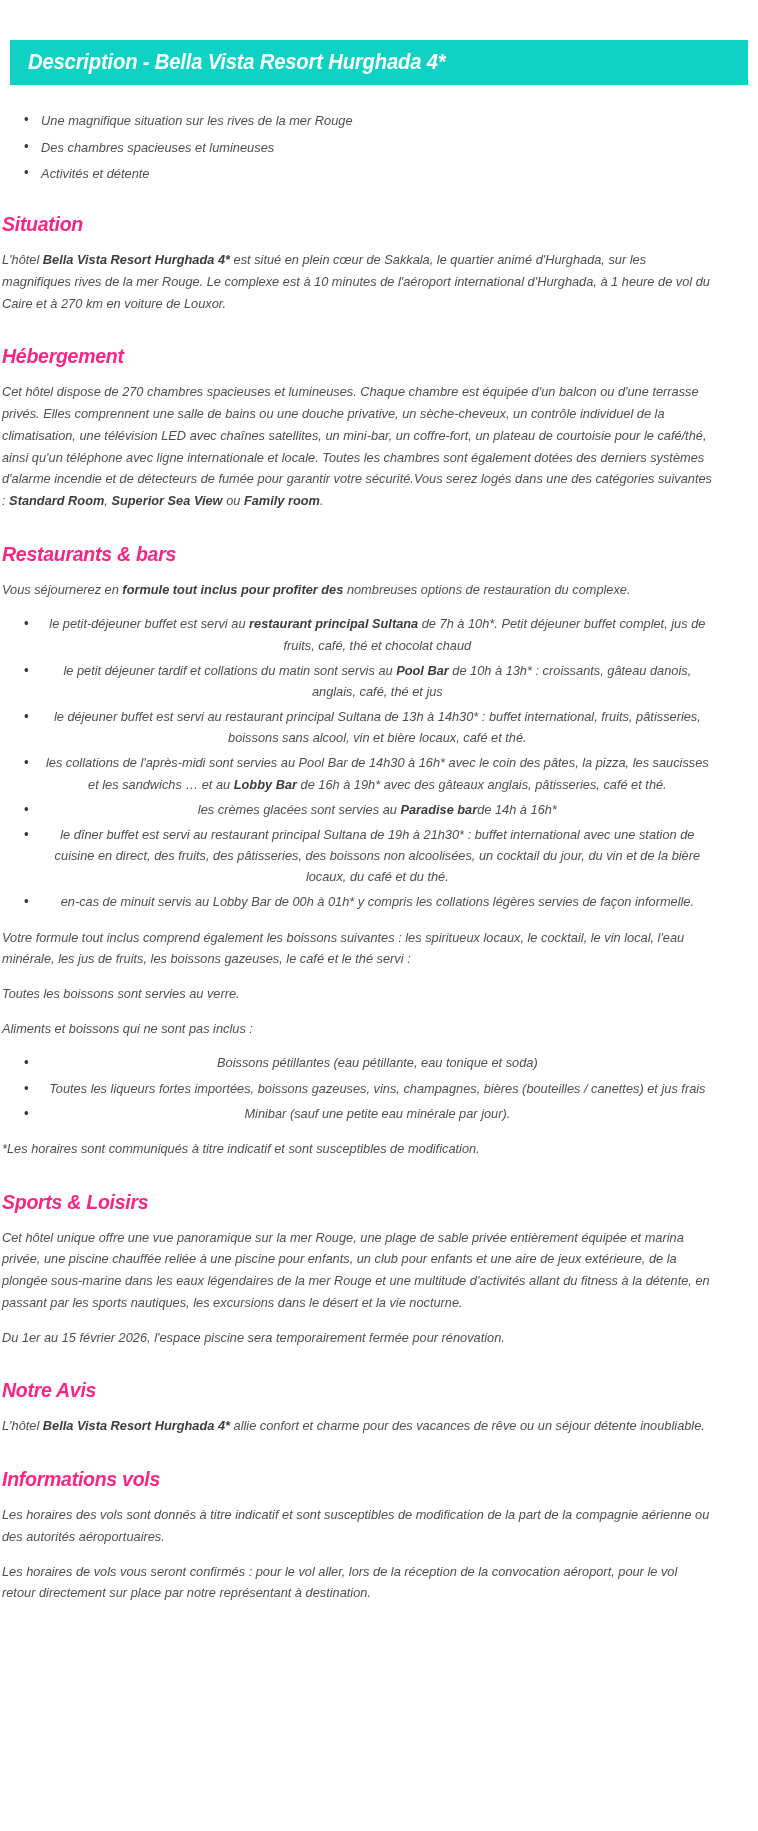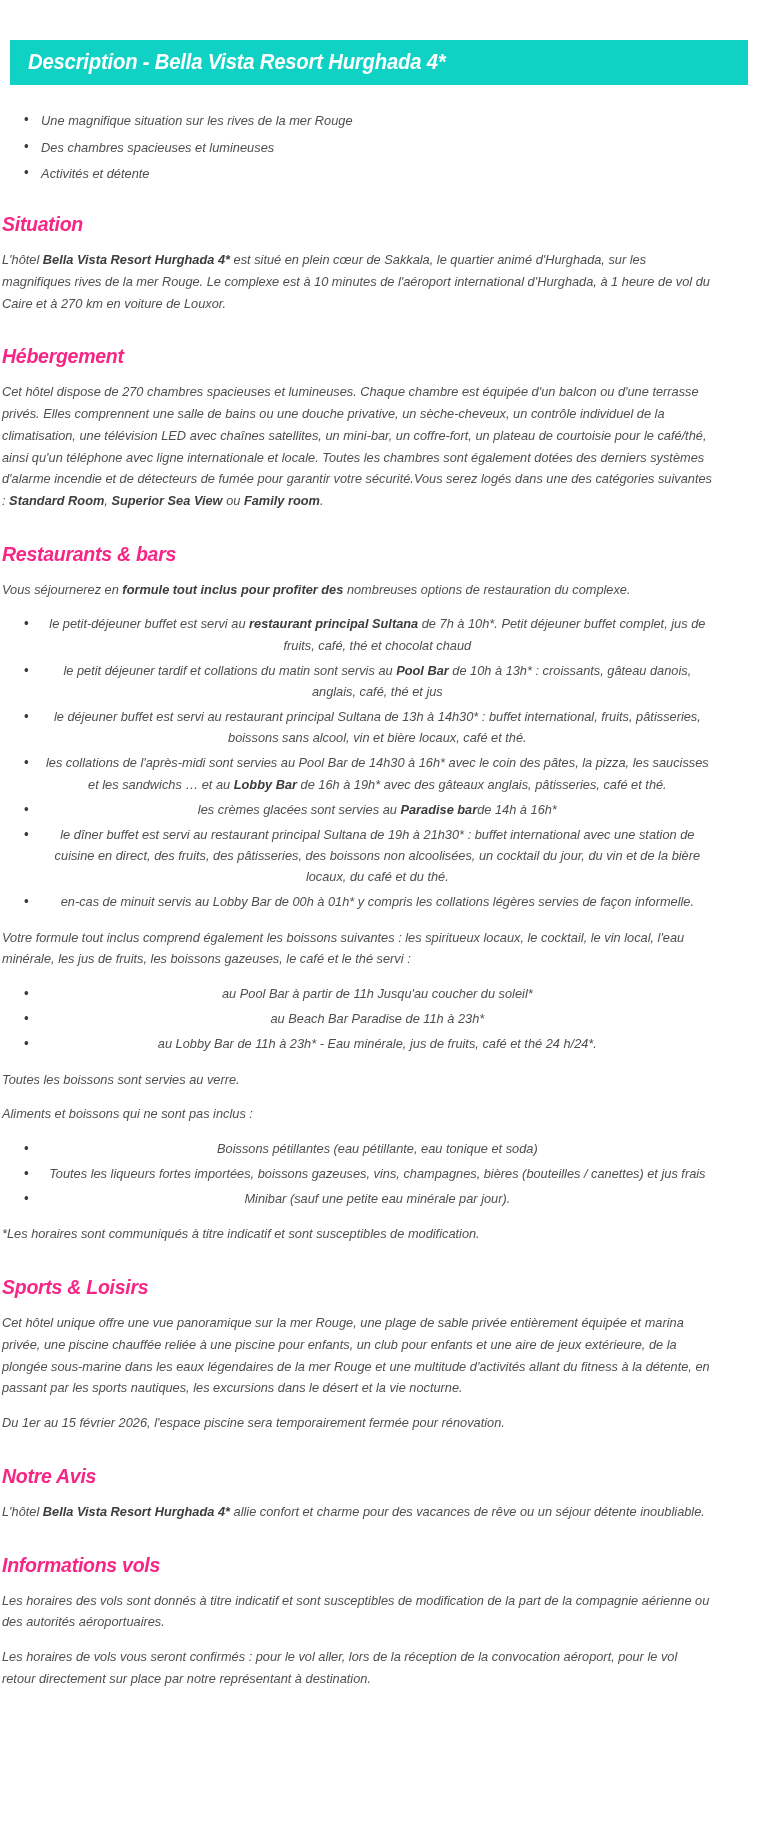--- a/index.html
+++ b/index.html
@@ -149,25 +149,20 @@
       <li><span>le petit déjeuner tardif et collations du matin sont servis au </span><b>Pool Bar</b><span> de 10h à 13h* : croissants, gâteau danois, anglais, café, thé et jus</span></li>
       <li><span>le déjeuner buffet est servi au restaurant principal Sultana de 13h à 14h30* : buffet international, fruits, pâtisseries, boissons sans alcool, vin et bière locaux, café et thé.</span><b></b><span></span></li>
       <li><span>les collations de l'après-midi sont servies au Pool Bar de 14h30 à 16h* avec le coin des pâtes, la pizza, les saucisses et les sandwichs … et au </span><b>Lobby Bar</b><span> de 16h à 19h* avec des gâteaux anglais, pâtisseries, café et thé.</span></li>
       <li><span>les crèmes glacées sont servies au </span><b>Paradise bar</b><span>de 14h à 16h*</span></li>
       <li><span>le dîner buffet est servi au restaurant principal Sultana de 19h à 21h30* : buffet international avec une station de cuisine en direct, des fruits, des pâtisseries, des boissons non alcoolisées, un cocktail du jour, du vin et de la bière locaux, du café et du thé.</span><b></b><span></span></li>
       <li><span>en-cas de minuit servis au Lobby Bar de 00h à 01h* y compris les collations légères servies de façon informelle.</span><b></b><span></span></li>
     </ul>
 
     <p class="para">Votre formule tout inclus comprend également les boissons suivantes : les spiritueux locaux, le cocktail, le vin local, l'eau minérale, les jus de fruits, les boissons gazeuses, le café et le thé servi :</p>
 
-    <ul class="bullets">
-      <li>au Pool Bar à partir de 11h Jusqu'au coucher du soleil*</li>
-      <li>au Beach Bar Paradise de 11h à 23h*</li>
-      <li>au Lobby Bar de 11h à 23h* - Eau minérale, jus de fruits, café et thé 24 h/24*.</li>
-    </ul>
 
     <p class="para">Toutes les boissons sont servies au verre.</p>
     <p class="para">Aliments et boissons qui ne sont pas inclus :</p>
 
     <ul class="bullets">
       <li>Boissons pétillantes (eau pétillante, eau tonique et soda)</li>
       <li>Toutes les liqueurs fortes importées, boissons gazeuses, vins, champagnes, bières (bouteilles / canettes) et jus frais</li>
       <li>Minibar (sauf une petite eau minérale par jour).</li>
     </ul>
 

